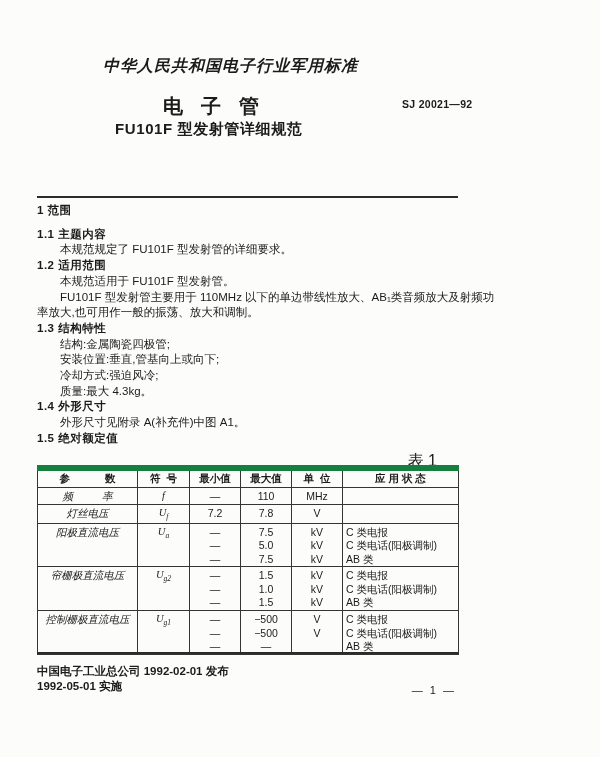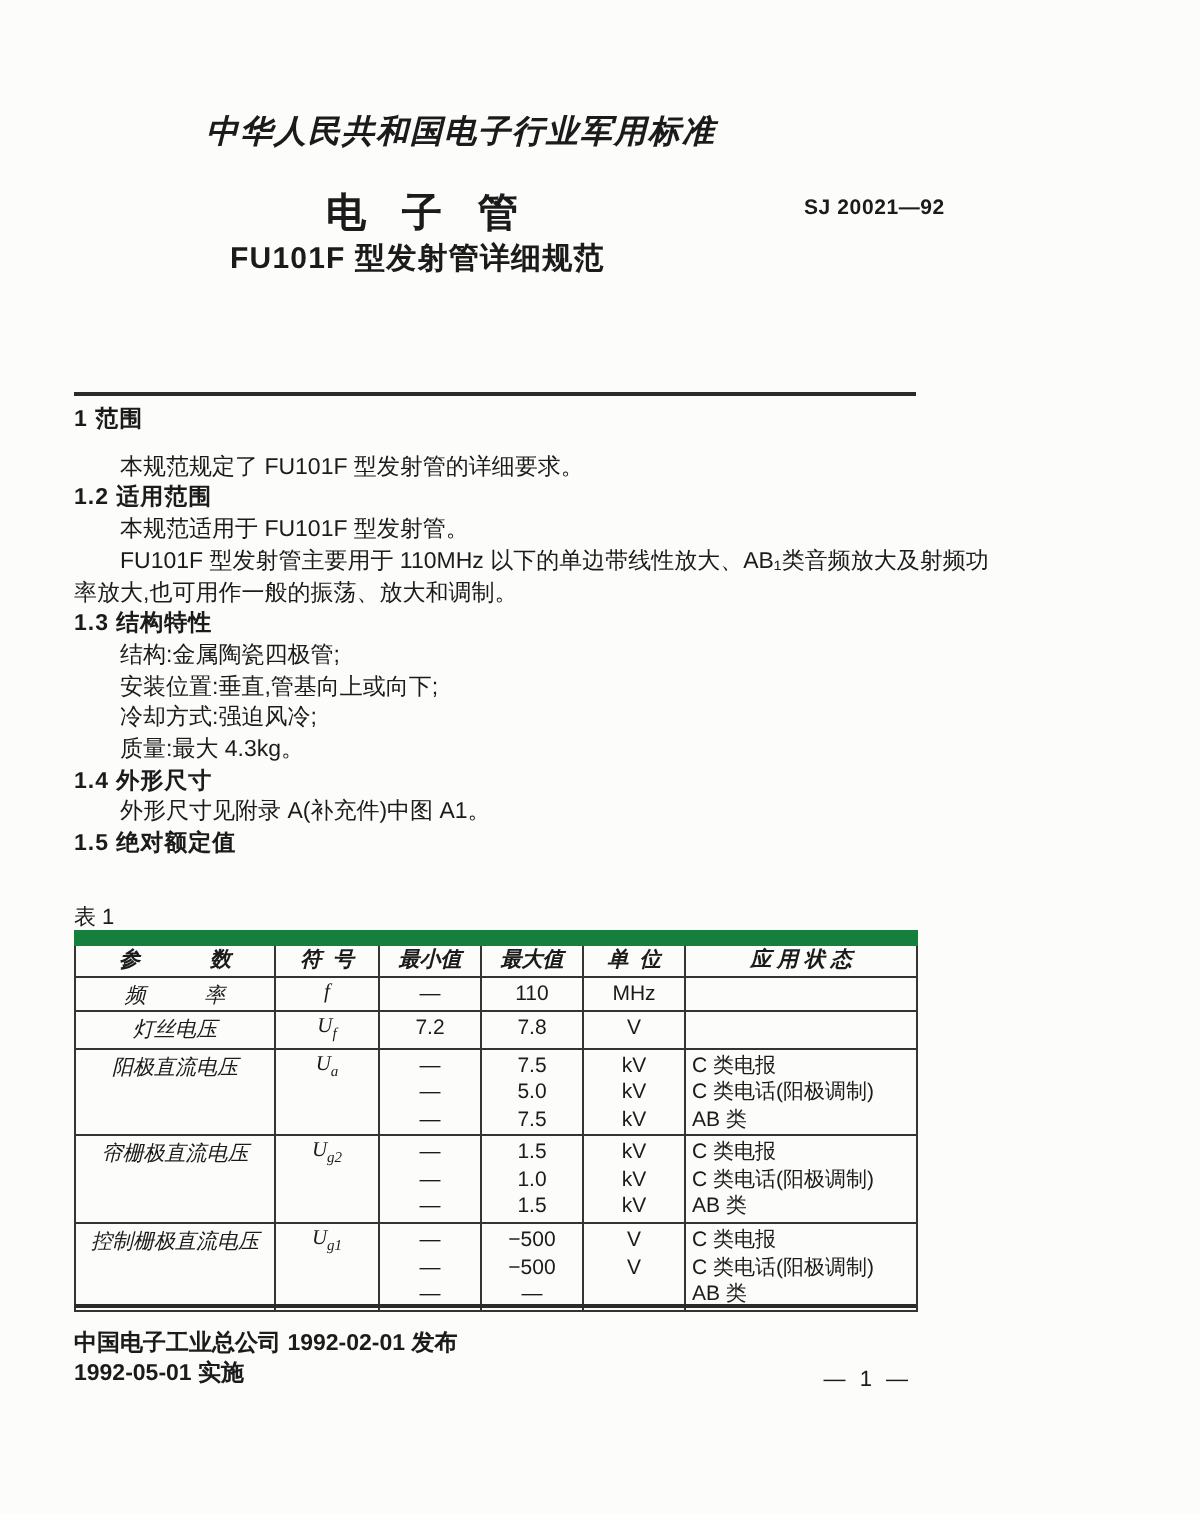--- a/index.html
+++ b/index.html
@@ -31,32 +31,32 @@
     font-size:10.5px; font-weight:bold; letter-spacing:0.2px; word-spacing:2px; white-space:nowrap;
   }
   .head-rule { position:absolute; top:196px; left:37px; width:421px; height:2px; background:#2b2b2b; }
 
   .body-text { position:absolute; top:203px; left:37px; width:421px; font-size:11.5px; line-height:15.7px; }
   .body-text .line { white-space:nowrap; }
   .body-text .line.h { font-weight:bold; margin-bottom:8px; letter-spacing:0.5px; }
   .body-text .line.sub { font-weight:bold; letter-spacing:0.5px; }
   .body-text .line.ind { padding-left:23px; }
 
-  .tbl-caption { position:absolute; top:451px; left:37px; width:400px; text-align:left; font-size:11px; }
+  .tbl-caption { position:absolute; top:451px; left:37px; width:400px; text-align:right; font-size:16px; }
 
   table.spec {
     position:absolute; top:465px; left:37px; width:421px;
     border-collapse:collapse; table-layout:fixed;
   }
   table.spec td {
     border:1px solid #343434; font-size:10.5px;
     vertical-align:top; padding:2px 3px 0 3px; white-space:pre; overflow:hidden;
   }
   table.spec tr.hdr td { text-align:center; font-weight:bold; vertical-align:middle; padding-top:0; }
-  table.spec tr.hdr { height:19px; border-top:8px solid #15803d;font-style:italic; }
+  table.spec tr.hdr { height:19px; border-top:6px solid #15803d; }
   table.spec tr.r0 { height:17px; }
   table.spec tr.r1 { height:19px; }
   table.spec tr.r2 { height:41px; }
   table.spec tr.r3 { height:44px; }
   table.spec tr.r4 { height:40px; }
   td.c-param { text-align:center; padding-left:10px;font-style:italic; }
   td.c-sym  { text-align:center; font-family:"Liberation Serif", serif; font-style:italic; }
   td.c-sym sub { font-size:7.5px; font-style:italic; }
   td.c-min, td.c-max, td.c-unit { text-align:center; }
   td.c-app { text-align:left; padding-left:8px; }
@@ -79,20 +79,21 @@
 
   <div class="doc-title">电子管</div>
   <div class="doc-number">SJ 20021—92</div>
 
   <div class="doc-subtitle">FU101F 型发射管详细规范</div>
 
   <div class="head-rule"></div>
 
   <div class="body-text">
       <div class="line h">1  范围</div>
+      <div class="line sub">1.1  主题内容</div>
       <div class="line ind">本规范规定了 FU101F 型发射管的详细要求。</div>
       <div class="line sub">1.2  适用范围</div>
       <div class="line ind">本规范适用于 FU101F 型发射管。</div>
       <div class="line ind">FU101F 型发射管主要用于 110MHz 以下的单边带线性放大、AB₁类音频放大及射频功</div>
       <div class="line ">率放大,也可用作一般的振荡、放大和调制。</div>
       <div class="line sub">1.3  结构特性</div>
       <div class="line ind">结构:金属陶瓷四极管;</div>
       <div class="line ind">安装位置:垂直,管基向上或向下;</div>
       <div class="line ind">冷却方式:强迫风冷;</div>
       <div class="line ind">质量:最大 4.3kg。</div>

